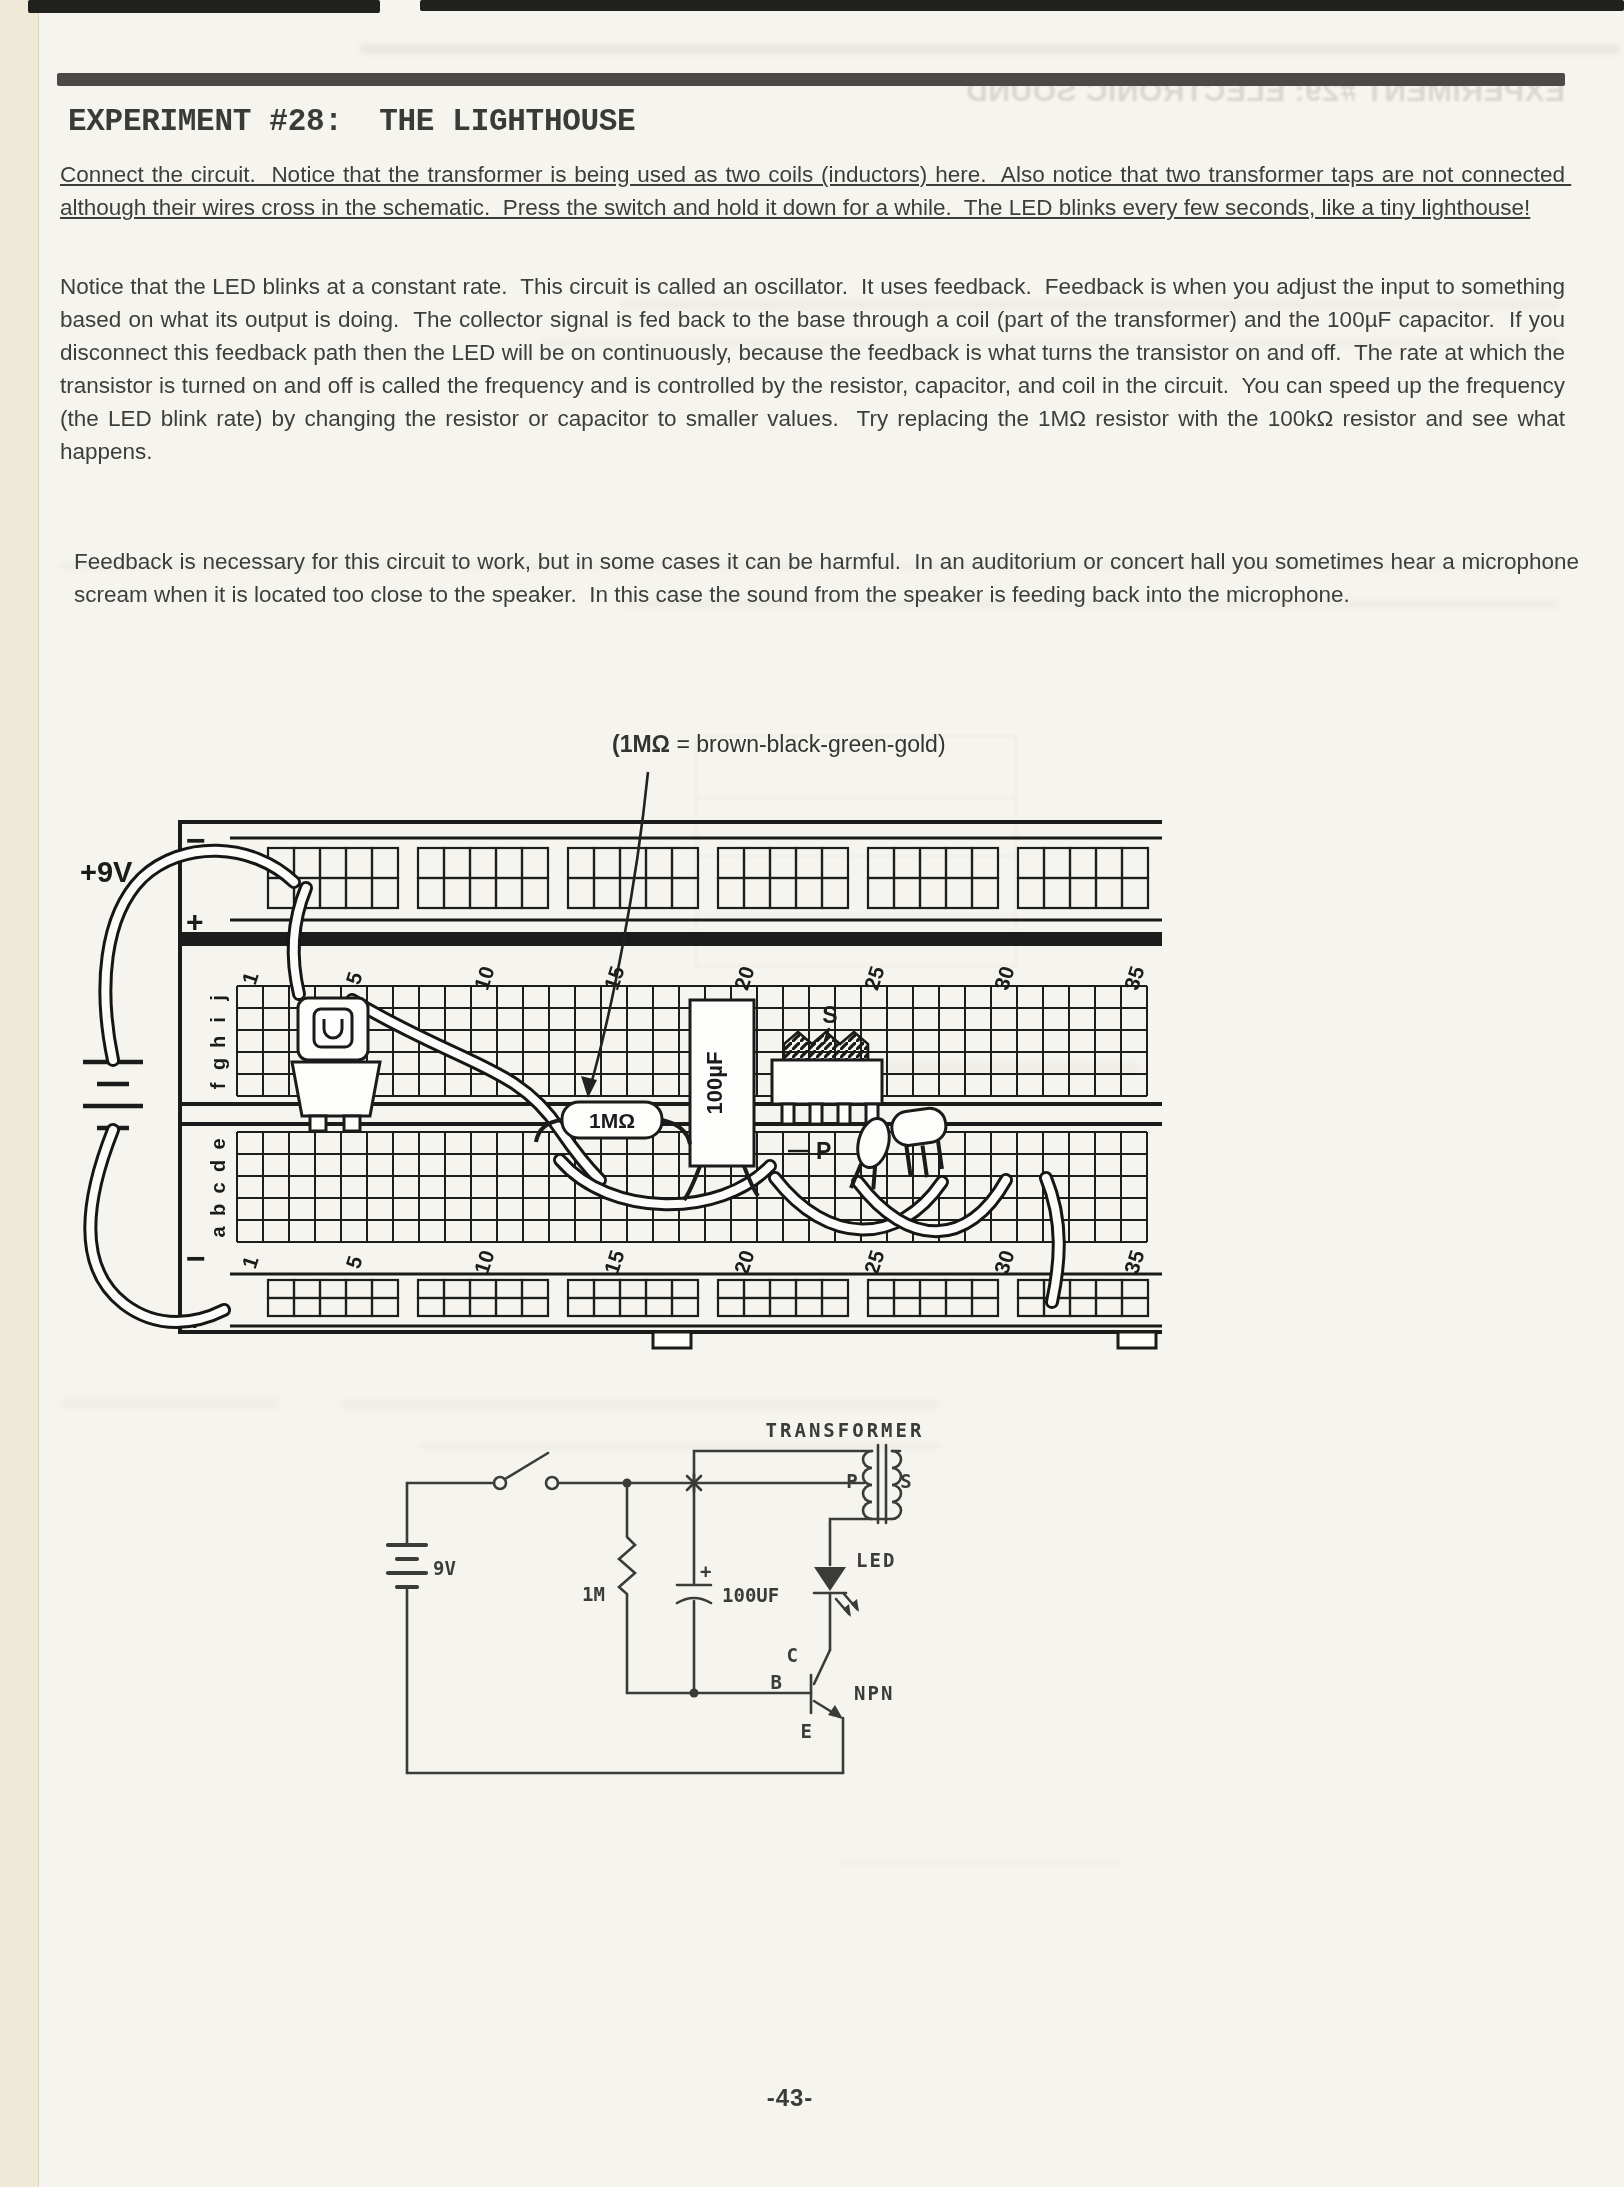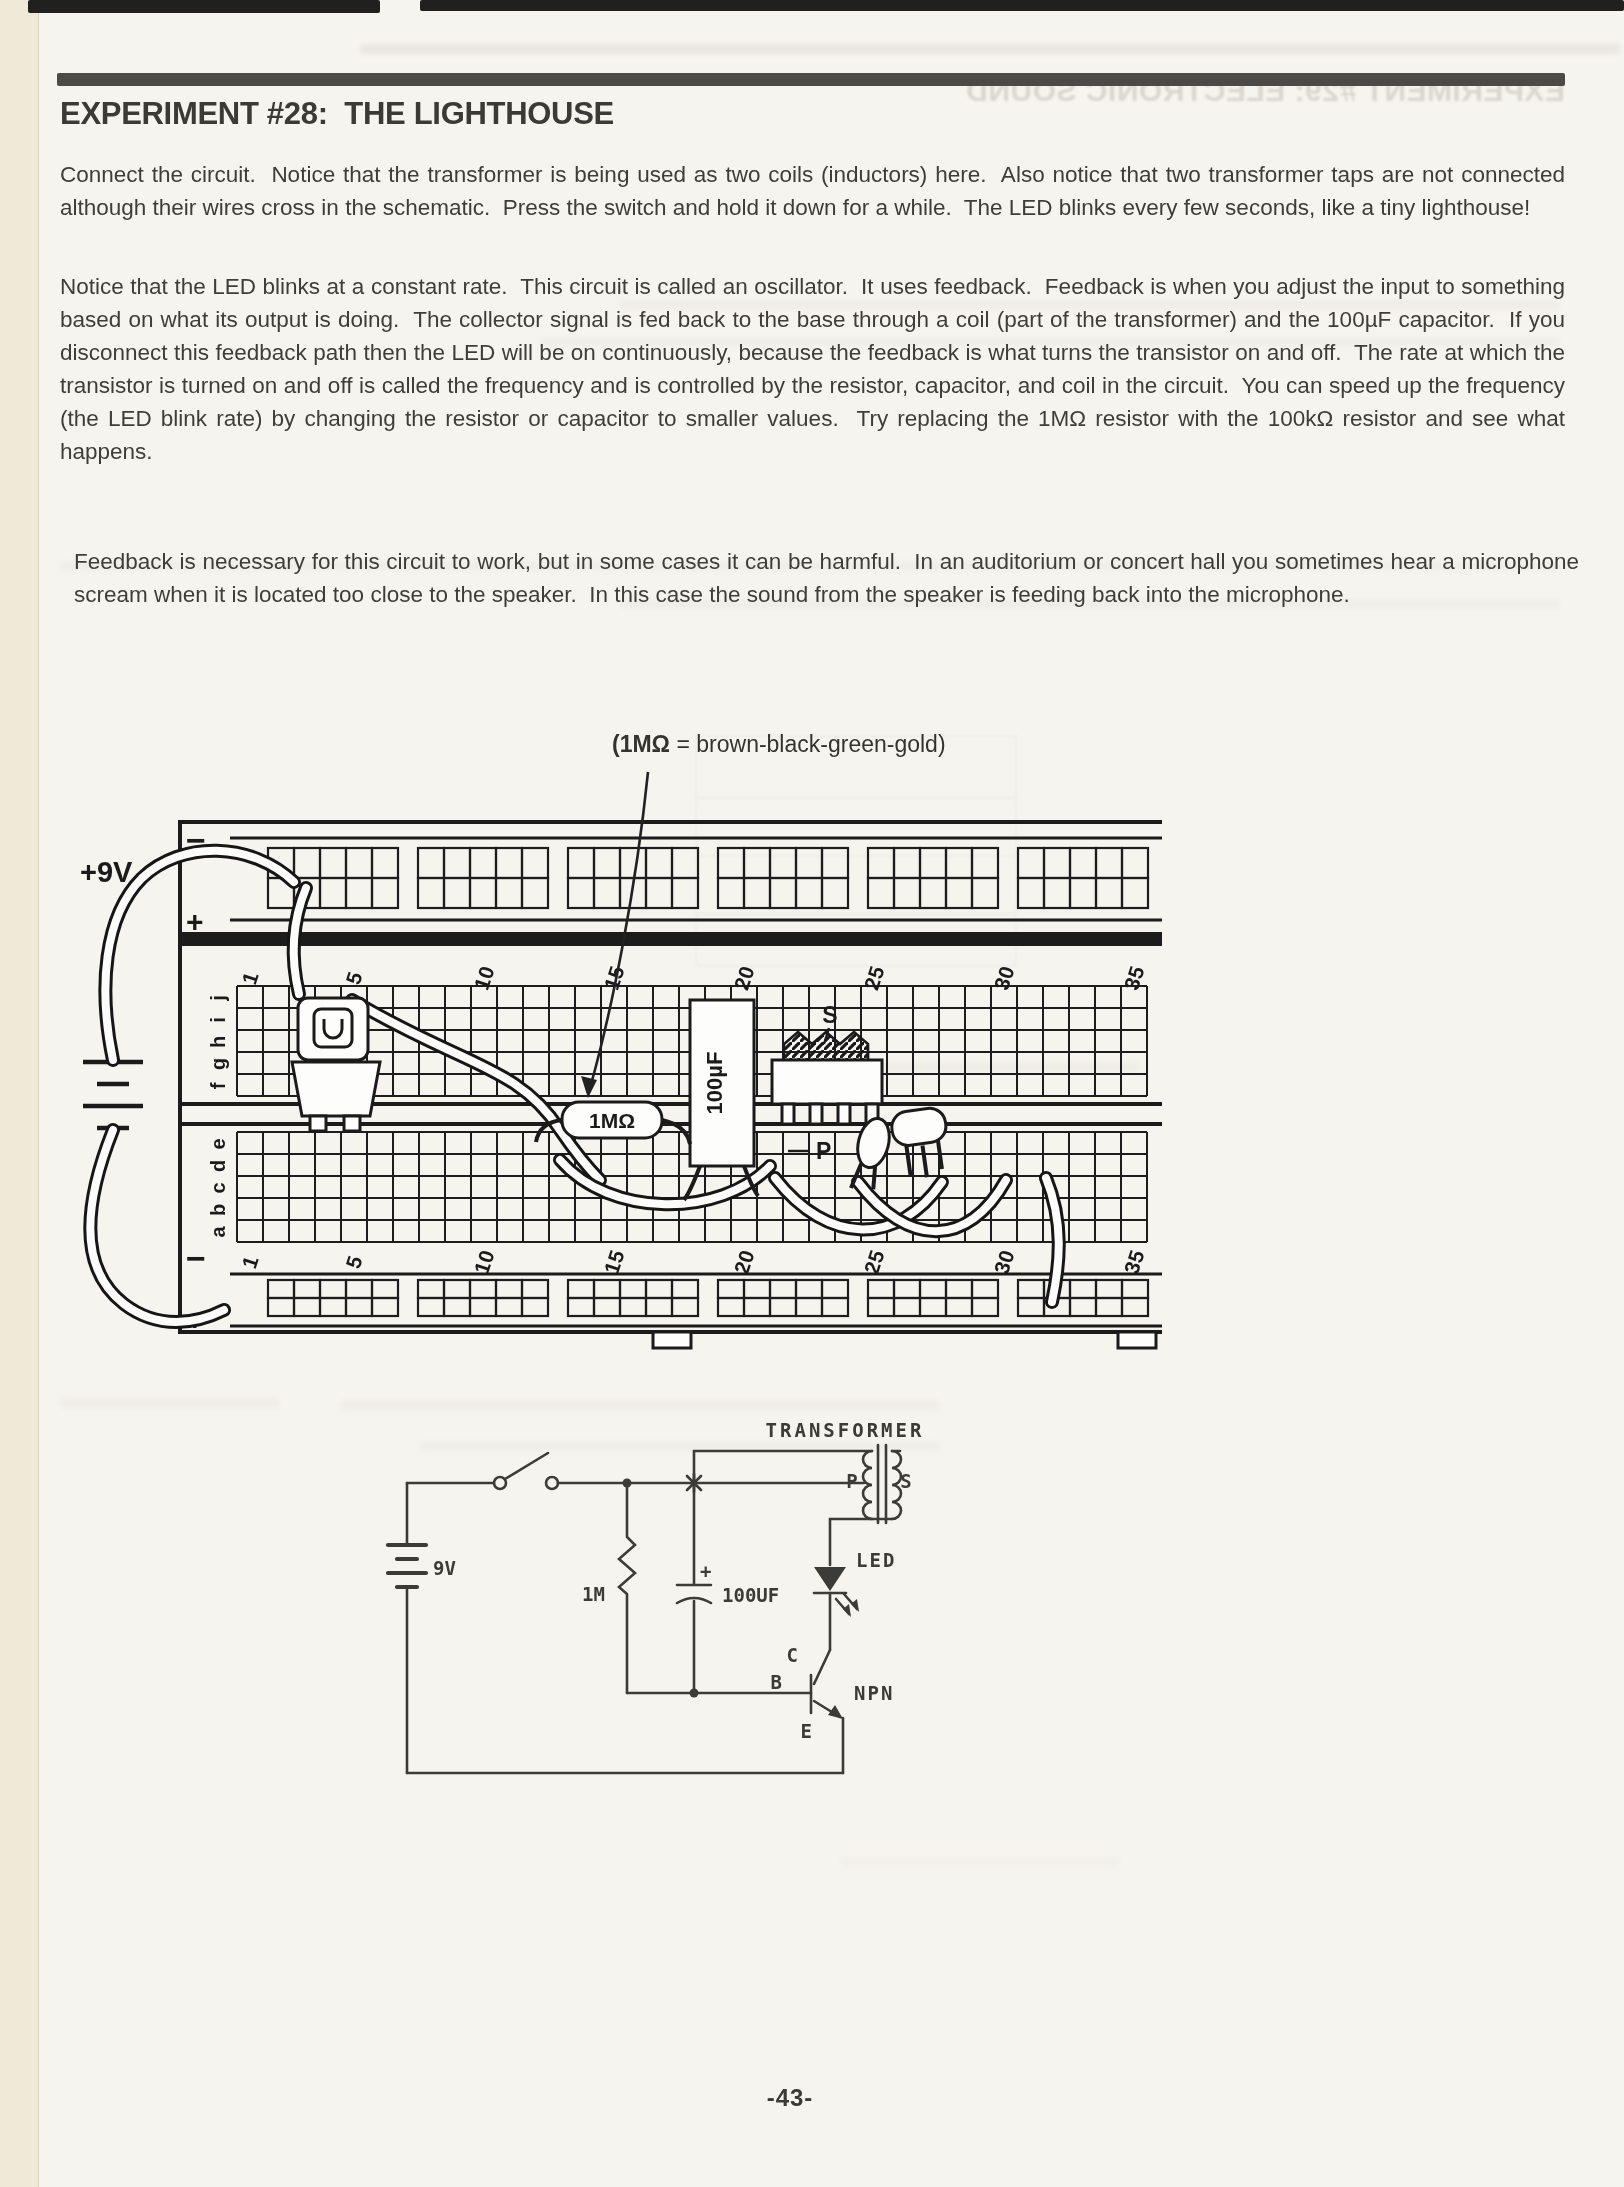--- a/index.html
+++ b/index.html
@@ -64,23 +64,23 @@
 <div class="abs ghost" style="left:420px;top:1442px;width:520px;height:8px;"></div>
 <div class="abs ghost" style="left:60px;top:1398px;width:220px;height:10px;"></div>
 <div class="abs ghost" style="left:840px;top:1858px;width:280px;height:8px;opacity:.04;"></div>
 <div class="abs ghost-box" style="left:695px;top:735px;width:318px;height:228px;">
   <div class="gl" style="top:60px;"></div>
     <div class="gl" style="top:118px;"></div>
     <div class="gl" style="top:176px;"></div>
 </div>
 
 <div class="abs title-bar"></div>
-<h1 class="abs page-title" style="margin:0;">EXPERIMENT #28:  THE LIGHTHOUSE</h1>
-
-<p class="abs para" style="top:158px;margin:0;">Connect the circuit.  Notice that the transformer is being used as two coils (inductors) here.  Also notice that two transformer taps are not connected although their wires cross in the schematic.  Press the switch and hold it down for a while.  The LED blinks every few seconds, like a tiny lighthouse!</p>
+<h1 class="abs page-title" style="margin:8px;font-family:Liberation Mono, monospace;">EXPERIMENT #28:  THE LIGHTHOUSE</h1>
+
+<p class="abs para" style="top:158px;margin:0;text-decoration:underline;">Connect the circuit.  Notice that the transformer is being used as two coils (inductors) here.  Also notice that two transformer taps are not connected although their wires cross in the schematic.  Press the switch and hold it down for a while.  The LED blinks every few seconds, like a tiny lighthouse!</p>
 <p class="abs para" style="top:270px;margin:0;"><span>Notice that the LED blinks at a constant rate.  This circuit is called an </span><b>oscillator</b><span>.  It uses </span><b>feedback</b><span>.  Feedback is when you adjust the input to something based on what its output is doing.  The collector signal is fed back to the base through a coil (part of the transformer) and the 100µF capacitor.  If you disconnect this feedback path then the LED will be on continuously, because the feedback is what turns the transistor on and off.  The rate at which the transistor is turned on and off is called the frequency and is controlled by the resistor, capacitor, and coil in the circuit.  You can speed up the frequency (the LED blink rate) by changing the resistor or capacitor to smaller values.  Try replacing the 1MΩ resistor with the 100kΩ resistor and see what happens.</span></p>
 <p class="abs para" style="top:531px;margin:14px;">Feedback is necessary for this circuit to work, but in some cases it can be harmful.  In an auditorium or concert hall you sometimes hear a microphone scream when it is located too close to the speaker.  In this case the sound from the speaker is feeding back into the microphone.</p>
 
 <div class="abs annotation"><b>(1MΩ</b><span> = brown-black-green-gold)</span></div>
 
 <svg class="abs" style="left:40px;top:730px;" width="1122" height="640" viewBox="0 0 1122 640">
 
   <path d="M 138,92 H 1122 M 140,92 V 602 M 138,602 H 1122" class="bbline" stroke-width="4"></path>
 
   <rect x="613" y="602" width="38" height="16" class="comp"></rect>

